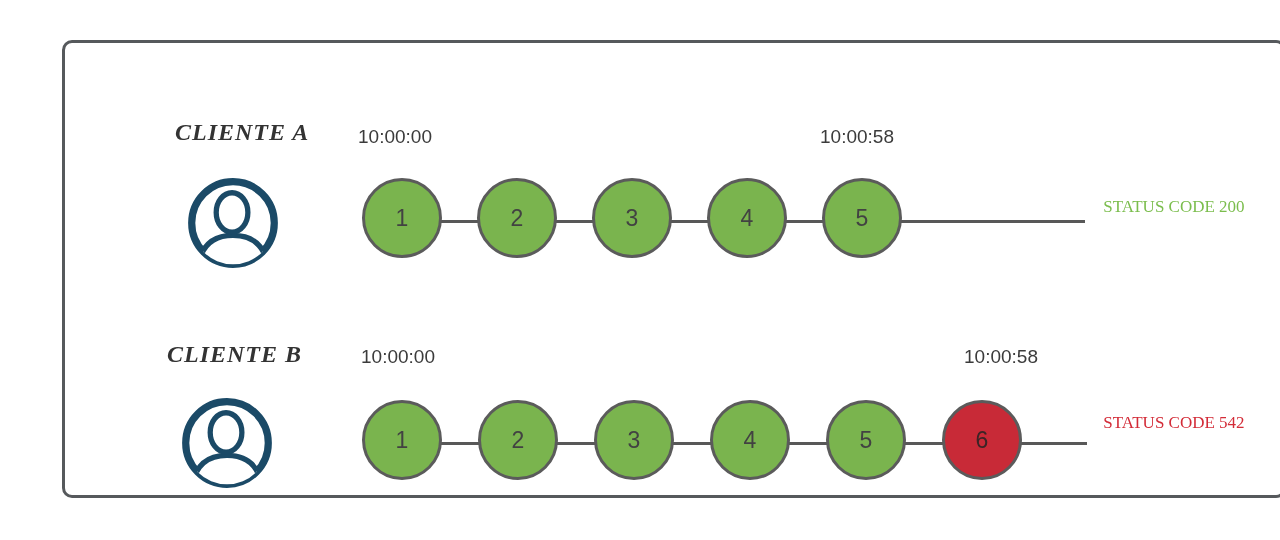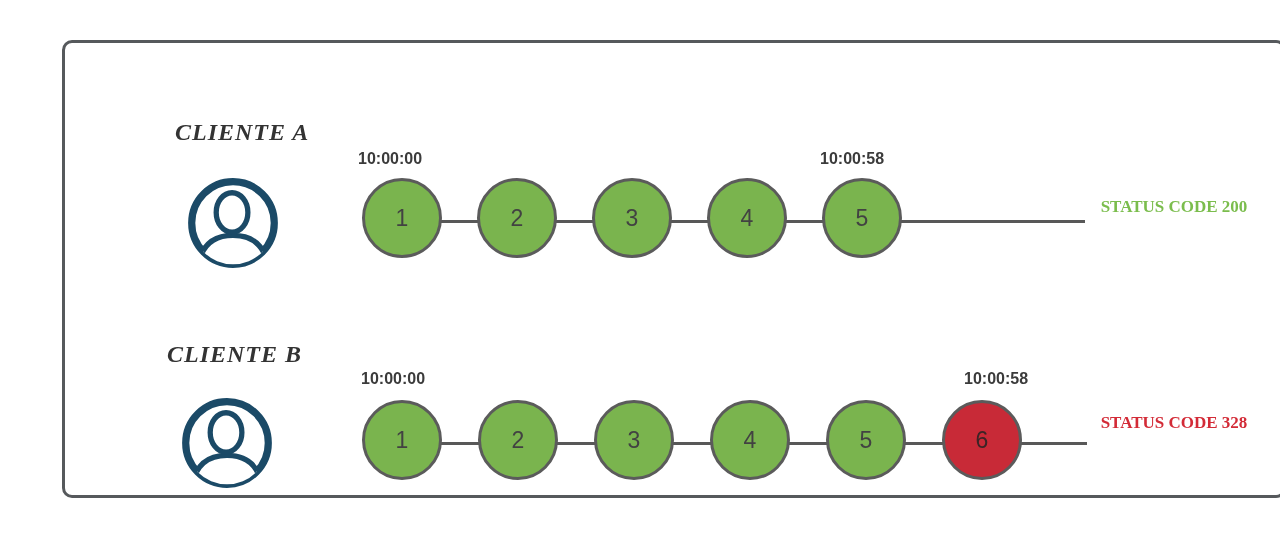--- a/index.html
+++ b/index.html
@@ -31,23 +31,22 @@
     font-weight:bold;font-style:italic;
     font-size:24px;color:var(--text-dark);
     letter-spacing:1px;white-space:nowrap;
   }
   .label-a{left:110px;top:76px;}
   .label-b{left:102px;top:298px;font-style:italic;}
   .user-icon{position:absolute;width:96px;height:96px;color:var(--navy);}
   .icon-a{left:120px;top:132px;}
   .icon-b{left:114px;top:352px;}
   .timestamp{
-    position:absolute;font-weight:bold;font-size:16px;color:var(--timestamp);
+    position:absolute;font-weight:normal;font-size:19px;color:var(--timestamp);
     white-space:nowrap;
-    margin-top:24px;
   }
   .ts-a-start{left:293px;top:83px;}
   .ts-a-end{left:755px;top:83px;}
   .ts-b-start{left:296px;top:303px;}
   .ts-b-end{left:899px;top:303px;}
   .timeline-line{
     position:absolute;height:3px;background:var(--line);
   }
   .line-a{left:340px;top:177px;width:680px;}
   .line-b{left:340px;top:399px;width:682px;}
@@ -56,21 +55,21 @@
     border:3px solid var(--circle-border);
     display:flex;align-items:center;justify-content:center;
     font-size:23px;color:#424242;
   }
   .request-circle.allowed{background:var(--green);}
   .request-circle.blocked{background:var(--red);color:#3c2426;}
   .row-a .request-circle{top:135px;}
   .row-b .request-circle{top:357px;}
   .status{
     position:absolute;text-align:center;
-    font-family:cursive;font-weight:bold;
+    font-family:cursive;font-weight:normal;
     font-size:17px;line-height:21px;white-space:nowrap;
   }
   .status-a{left:1029px;top:153px;width:160px;color:var(--status-green);}
   .status-b{left:1024px;top:369px;width:170px;color:var(--status-red);}
 </style>
 </head>
 <body>
 
 <div class="canvas">
   <div class="frame">
@@ -133,18 +132,18 @@
       <div class="timeline-line line-b"></div>
 
       <div class="request-circle allowed" style="left:297px;">1</div>
       <div class="request-circle allowed" style="left:413px;">2</div>
       <div class="request-circle allowed" style="left:529px;">3</div>
       <div class="request-circle allowed" style="left:645px;">4</div>
       <div class="request-circle allowed" style="left:761px;">5</div>
       <div class="request-circle blocked" style="left:877px;">6</div>
 
       <div class="status status-b">
-        <div>STATUS CODE 328</div>
+        <div>STATUS CODE 542</div>
       </div>
     </section>
 
   </div>
 </div>
 
 </body></html>

